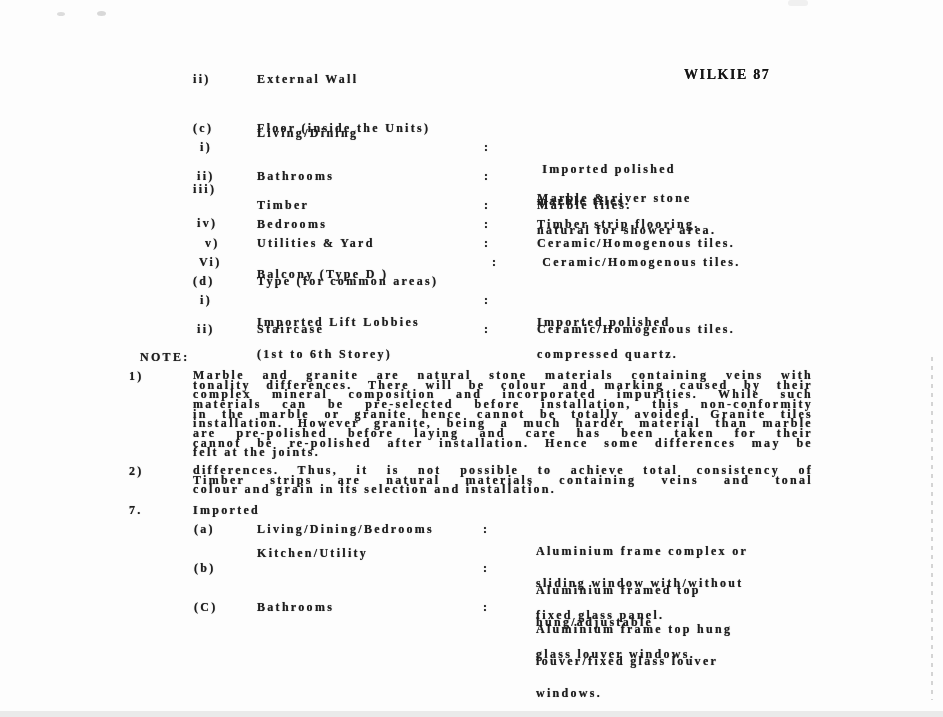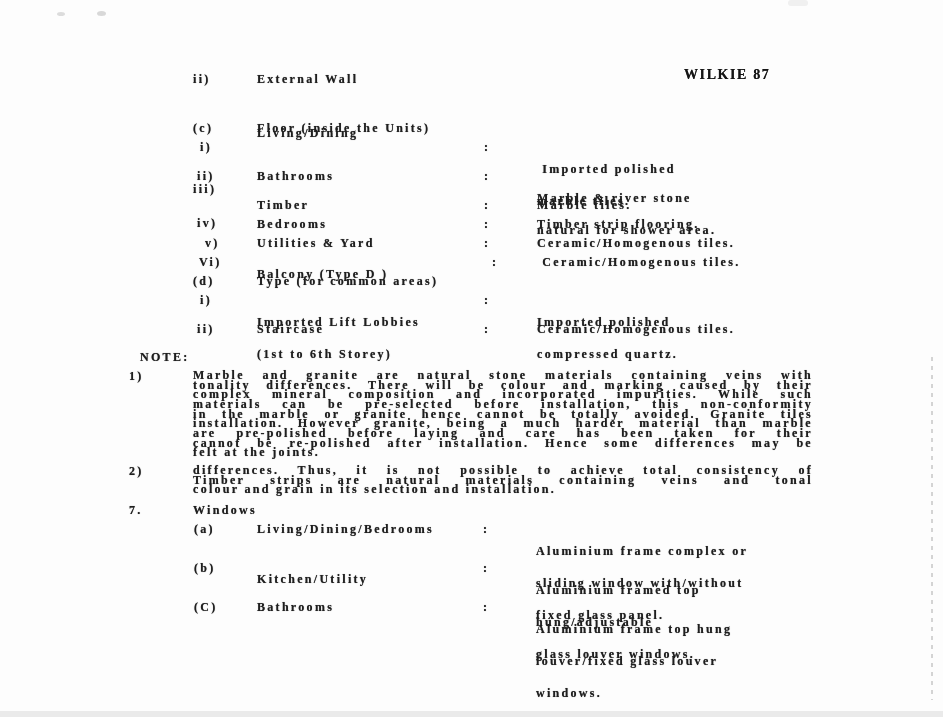--- a/index.html
+++ b/index.html
@@ -112,33 +112,33 @@
   </div>
 
   <div class="tw" style="left:129px;top:466px;">2)</div>
   <div class="tw note-lines" style="left:193px;top:466px;">
     <div class="jl">differences.  Thus, it is not possible to achieve total consistency of</div>
     <div class="jl">Timber strips are natural materials containing veins and tonal</div>
     <div class="jlast">colour and grain in its selection and installation.</div>
   </div>
 
   <div class="tw" style="left:129px;top:505px;">7.</div>
-  <div class="tw" style="left:193px;top:505px;">Windows</div>
+  <div class="tw" style="left:193px;top:505px;">Imported</div>
 
   <div class="tw" style="left:194px;top:524px;">(a)</div>
   <div class="tw" style="left:257px;top:524px;">Living/Dining/Bedrooms</div>
   <div class="tw" style="left:483px;top:524px;">:</div>
   <div class="tw" style="left:536px;top:524px;">
     <div>Aluminium frame complex or</div>
     <div>sliding window with/without</div>
     <div>fixed glass panel.</div>
   </div>
 
   <div class="tw" style="left:194px;top:563px;">(b)</div>
-  <div class="tw" style="left:257px;top:574px;">Kitchen/Utility</div>
+  <div class="tw" style="left:257px;top:548px;">Kitchen/Utility</div>
   <div class="tw" style="left:483px;top:563px;">:</div>
   <div class="tw" style="left:536px;top:563px;">
     <div>Aluminium framed top</div>
     <div>hung/adjustable</div>
     <div>glass louver windows.</div>
   </div>
 
   <div class="tw" style="left:194px;top:602px;">(C)</div>
   <div class="tw" style="left:257px;top:602px;">Bathrooms</div>
   <div class="tw" style="left:483px;top:602px;">:</div>

